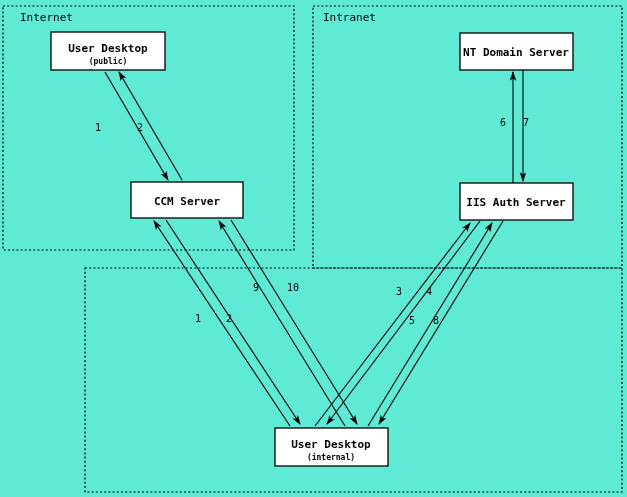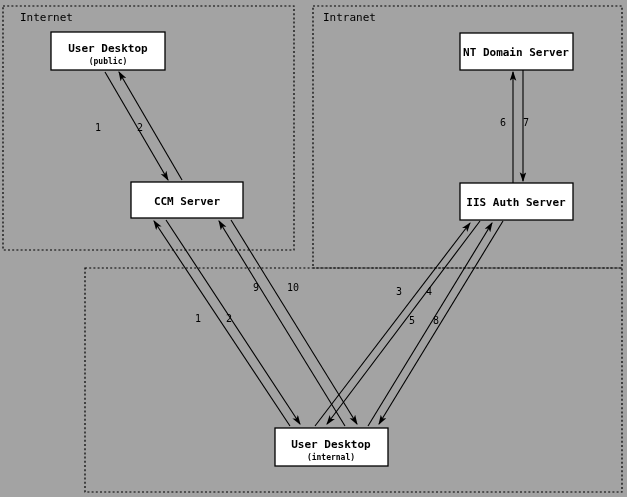--- a/index.html
+++ b/index.html
@@ -4,21 +4,21 @@
 <style>
   html, body {
     margin: 0;
     padding: 0;
     background: #ffffff;
   }
   #diagram-root {
     position: relative;
     width: 627px;
     height: 497px;
-    background: #a3a3a3;
+    background: #5eead4;
     font-family: "DejaVu Sans Mono", "Liberation Mono", monospace;
     overflow: hidden;
   }
   svg#diagram-svg {
     position: absolute;
     left: 0;
     top: 0;
     width: 627px;
     height: 497px;
   }

